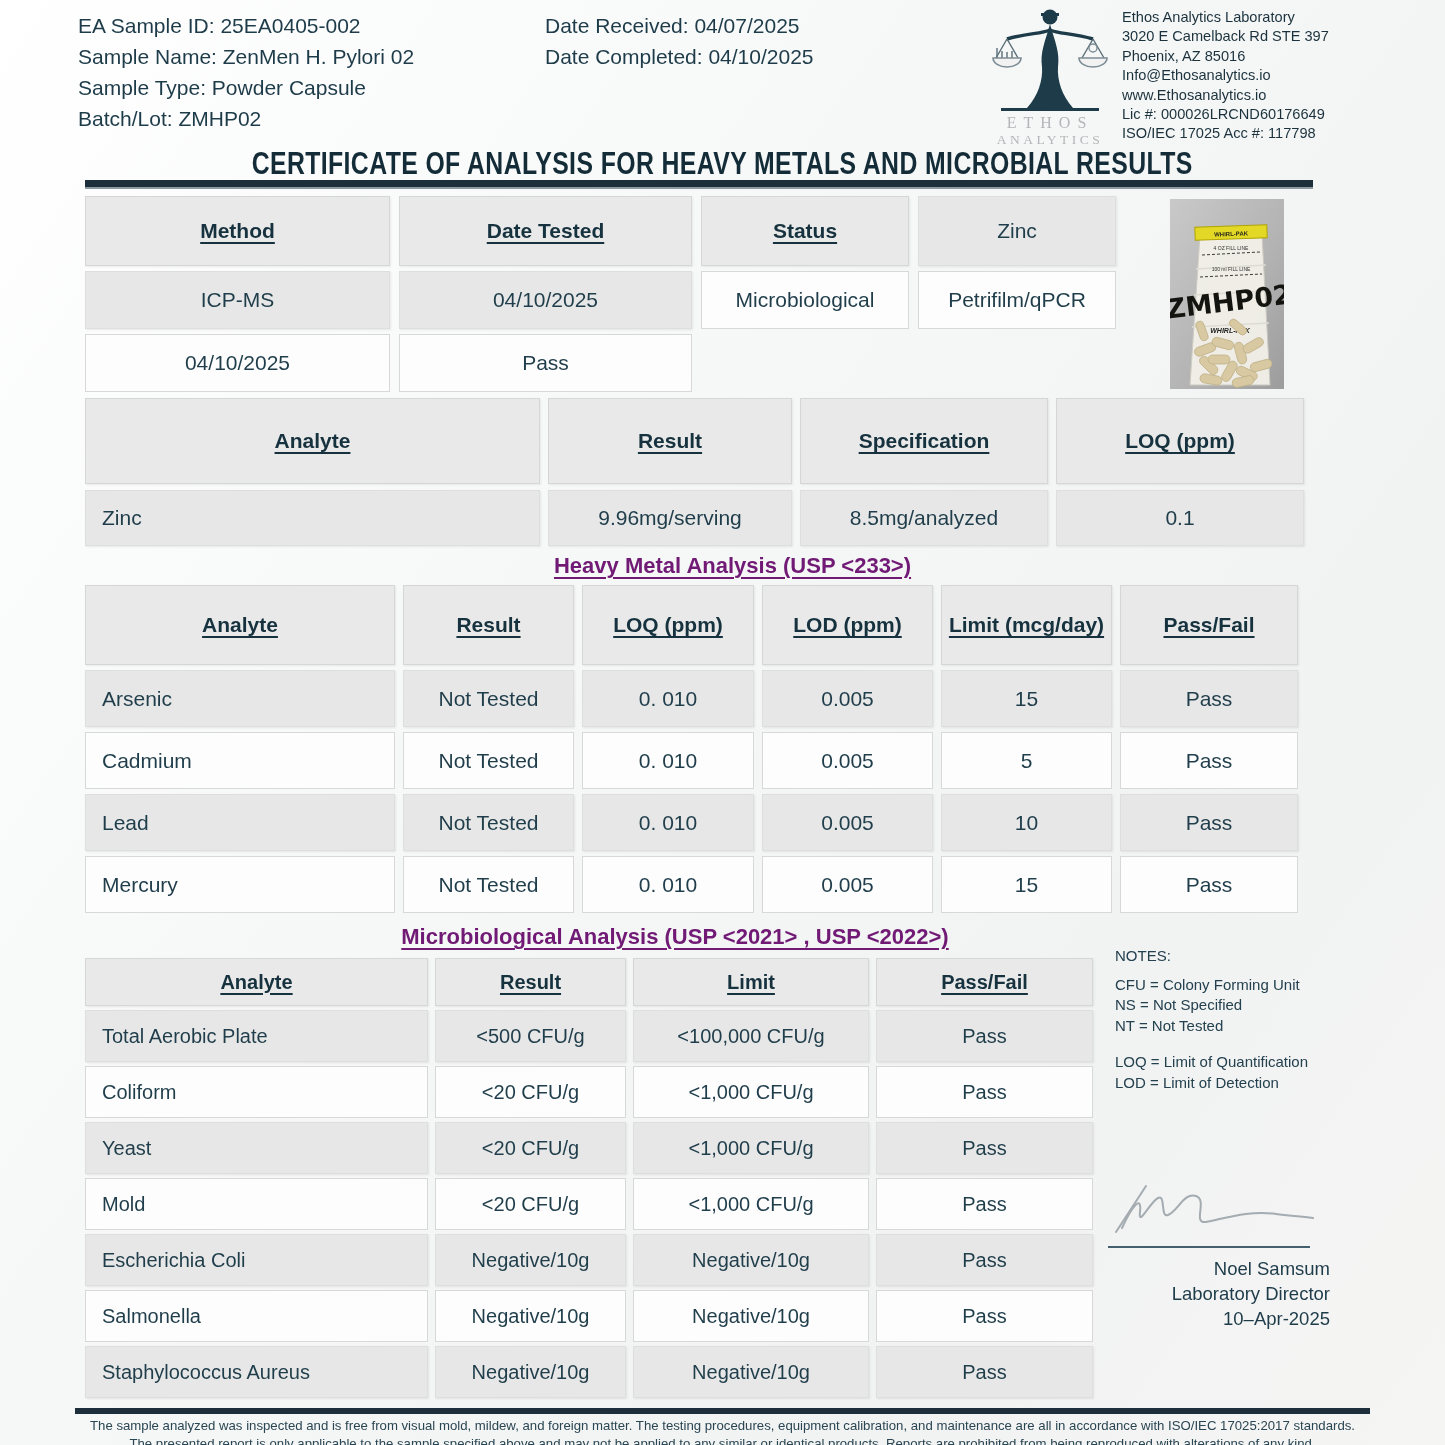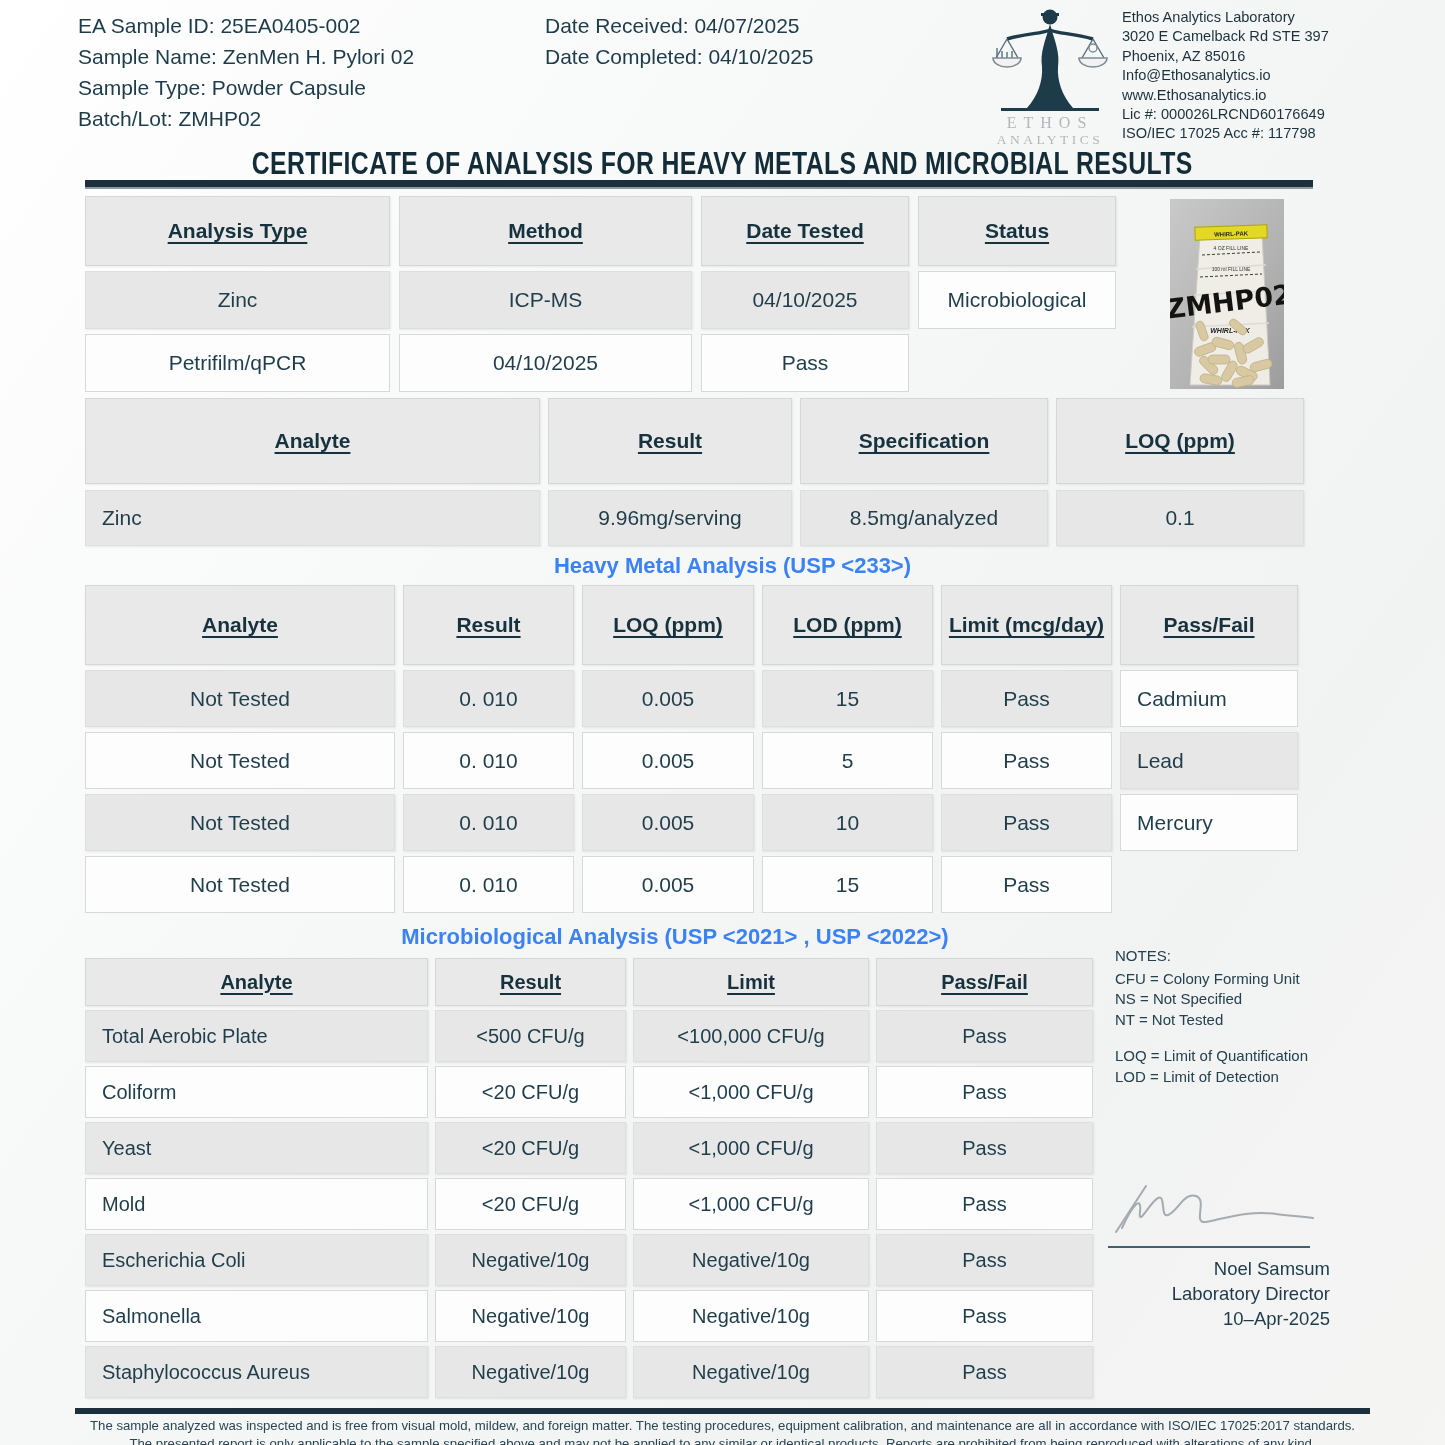--- a/index.html
+++ b/index.html
@@ -27,27 +27,27 @@
   .cell.head span{text-decoration:underline;text-decoration-thickness:2px;text-underline-offset:4px;}
   .cell.shade{background:#e7e7e7;border:1px solid #dedede;box-shadow:1px 1px 2px rgba(0,0,0,0.08);}
   .cell.plain{background:#fdfdfd;border:1px solid #d8d8d8;}
   .cell.left{justify-content:flex-start;text-align:left;padding-left:16px;}
   #t-analysis{left:85px;top:196px;grid-template-columns:305px 293px 208px 198px;grid-template-rows:70px;grid-auto-rows:58px;gap:5px 9px;}
   #t-zinc{left:85px;top:398px;grid-template-columns:455px 244px 248px 248px;grid-template-rows:86px;grid-auto-rows:56px;gap:6px 8px;}
   #t-heavy{left:85px;top:585px;grid-template-columns:310px 171px 172px 171px 171px 178px;grid-template-rows:80px;grid-auto-rows:57px;gap:5px 8px;}
   #t-micro{left:85px;top:958px;grid-template-columns:343px 191px 236px 217px;grid-template-rows:48px;grid-auto-rows:52px;gap:4px 7px;font-size:20px;}
   #t-micro .cell{font-size:20px;}
   
-  .section-title{font-size:22px;font-weight:700;color:#3b82f6;text-align:center;
-    text-decoration-thickness:2px;text-underline-offset:4px;}
+  .section-title{font-size:22px;font-weight:700;color:#701a75;text-align:center;
+    text-decoration:underline;text-decoration-thickness:2px;text-underline-offset:4px;}
   #heading-heavy{left:85px;top:553px;width:1295px;}
   #heading-micro{left:85px;top:924px;width:1180px;}
   
   #notes{left:1115px;top:946px;font-size:15px;line-height:20.5px;color:#24414f;}
-  #notes .nt{margin-bottom:2px;}
+  #notes .nt{margin-bottom:8px;}
   #notes .gap{height:16px;}
   
   #sig-line{left:1108px;top:1246px;width:202px;border-top:2px solid #44606e;}
   #sig-text{left:1090px;top:1256px;width:240px;text-align:right;font-size:18.5px;line-height:25px;color:#1d3b49;}
   
   #footer-bar{left:75px;top:1408px;width:1295px;height:6px;background:#1d2f3a;}
   #footer-text{left:75px;top:1417px;width:1295px;text-align:center;font-size:13.2px;line-height:17.5px;color:#2a4653;}
 </style>
 </head>
 <body>
@@ -99,23 +99,20 @@
   <div>Lic #: 000026LRCND60176649</div>
   <div>ISO/IEC 17025 Acc #: 117798</div>
 </div>
 
 <div class="abs" id="title-wrap">
   <span class="inner">CERTIFICATE OF ANALYSIS FOR HEAVY METALS AND MICROBIAL RESULTS</span>
 </div>
 <div class="abs" id="title-underline"></div>
 
 <div class="abs cot-table" id="t-analysis">
-  <div class="cell head">
-      <span>Analysis Type</span>
-    </div>
   <div class="cell head">
       <span>Method</span>
     </div>
   <div class="cell head">
       <span>Date Tested</span>
     </div>
   <div class="cell head">
       <span>Status</span>
     </div>
 <div class="cell shade">Zinc</div>
@@ -195,20 +192,21 @@
     </div>
   <div class="cell head">
       <span>LOD (ppm)</span>
     </div>
   <div class="cell head">
       <span>Limit (mcg/day)</span>
     </div>
   <div class="cell head">
       <span>Pass/Fail</span>
     </div>
+<div class="cell shade left">Arsenic</div>
     <div class="cell shade">Not Tested</div>
     <div class="cell shade">0. 010</div>
     <div class="cell shade">0.005</div>
     <div class="cell shade">15</div>
     <div class="cell shade">Pass</div>
     <div class="cell plain left">Cadmium</div>
     <div class="cell plain">Not Tested</div>
     <div class="cell plain">0. 010</div>
     <div class="cell plain">0.005</div>
     <div class="cell plain">5</div>

